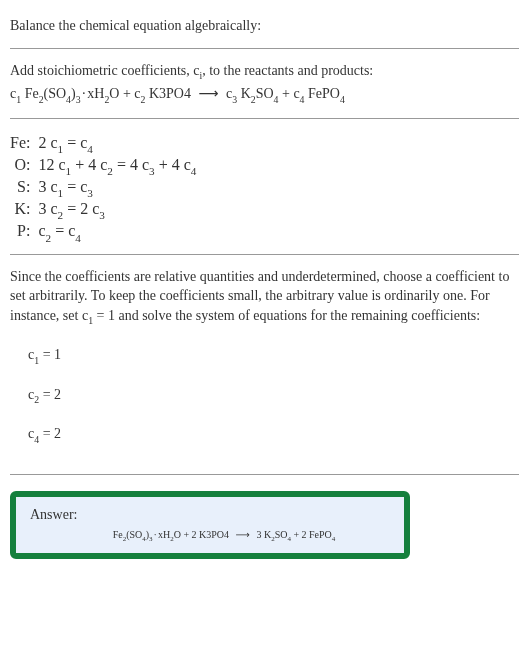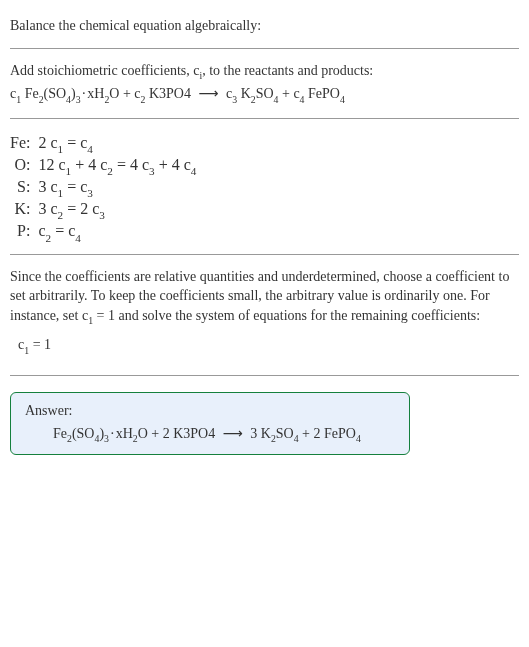--- a/index.html
+++ b/index.html
@@ -50,38 +50,39 @@
       font-size: 16px;
     }
     table.atoms td:first-child {
       text-align: right;
       padding-right: 8px;
     }
     .coeff-list {
       margin-top: 2px;
     }
     .coeff-list .line {
-      margin: 8px;
+      margin: 18px;
     }
     .answer-box {
       background: #e8f0fb;
-      border: 1px solid #15803d;
+      border: 6px solid #15803d;
       border-radius: 6px;
       padding: 10px 14px;
       margin-top: 6px;
       display: inline-block;
       min-width: 400px;
     }
     .answer-label {
       font-size: 14px;
       margin-bottom: 6px;
     }
     .answer-eq {
       padding-left: 28px;
-      font-size: 14px;
+      font-size: 10px;
+      text-align: center;
     }
     .dot {
       display: inline-block;
       margin: 0 1px;
     }
   </style>
 </head>
 <body>
 
 <div class="section">
@@ -123,20 +124,22 @@
   </tbody>
     </table>
 </div>
 
 <hr class="divider">
 
 <div class="section">
   <div class="line">Since the coefficients are relative quantities and underdetermined, choose a coefficient to set arbitrarily. To keep the coefficients small, the arbitrary value is ordinarily one. For instance, set <span class="ital">c</span><span class="sub">1</span> = 1 and solve the system of equations for the remaining coefficients:</div>
   <div class="coeff-list">
     <div class="line"><span class="ital">c</span><span class="sub">1</span> = 1</div>
+    <div class="line"><span class="ital">c</span><span class="sub">2</span> = 2</div>
+    <div class="line"><span class="ital">c</span><span class="sub">4</span> = 2</div>
   </div>
 </div>
 
 <hr class="divider">
 
 <div class="section">
   <div class="answer-box">
     <div class="answer-label">Answer:</div>
     <div class="answer-eq">Fe<span class="sub">2</span>(SO<span class="sub">4</span>)<span class="sub">3</span><span class="dot">·</span>xH<span class="sub">2</span>O + 2 K3PO4 <span class="arrow">⟶</span> 3 K<span class="sub">2</span>SO<span class="sub">4</span> + 2 FePO<span class="sub">4</span></div>
   </div>

